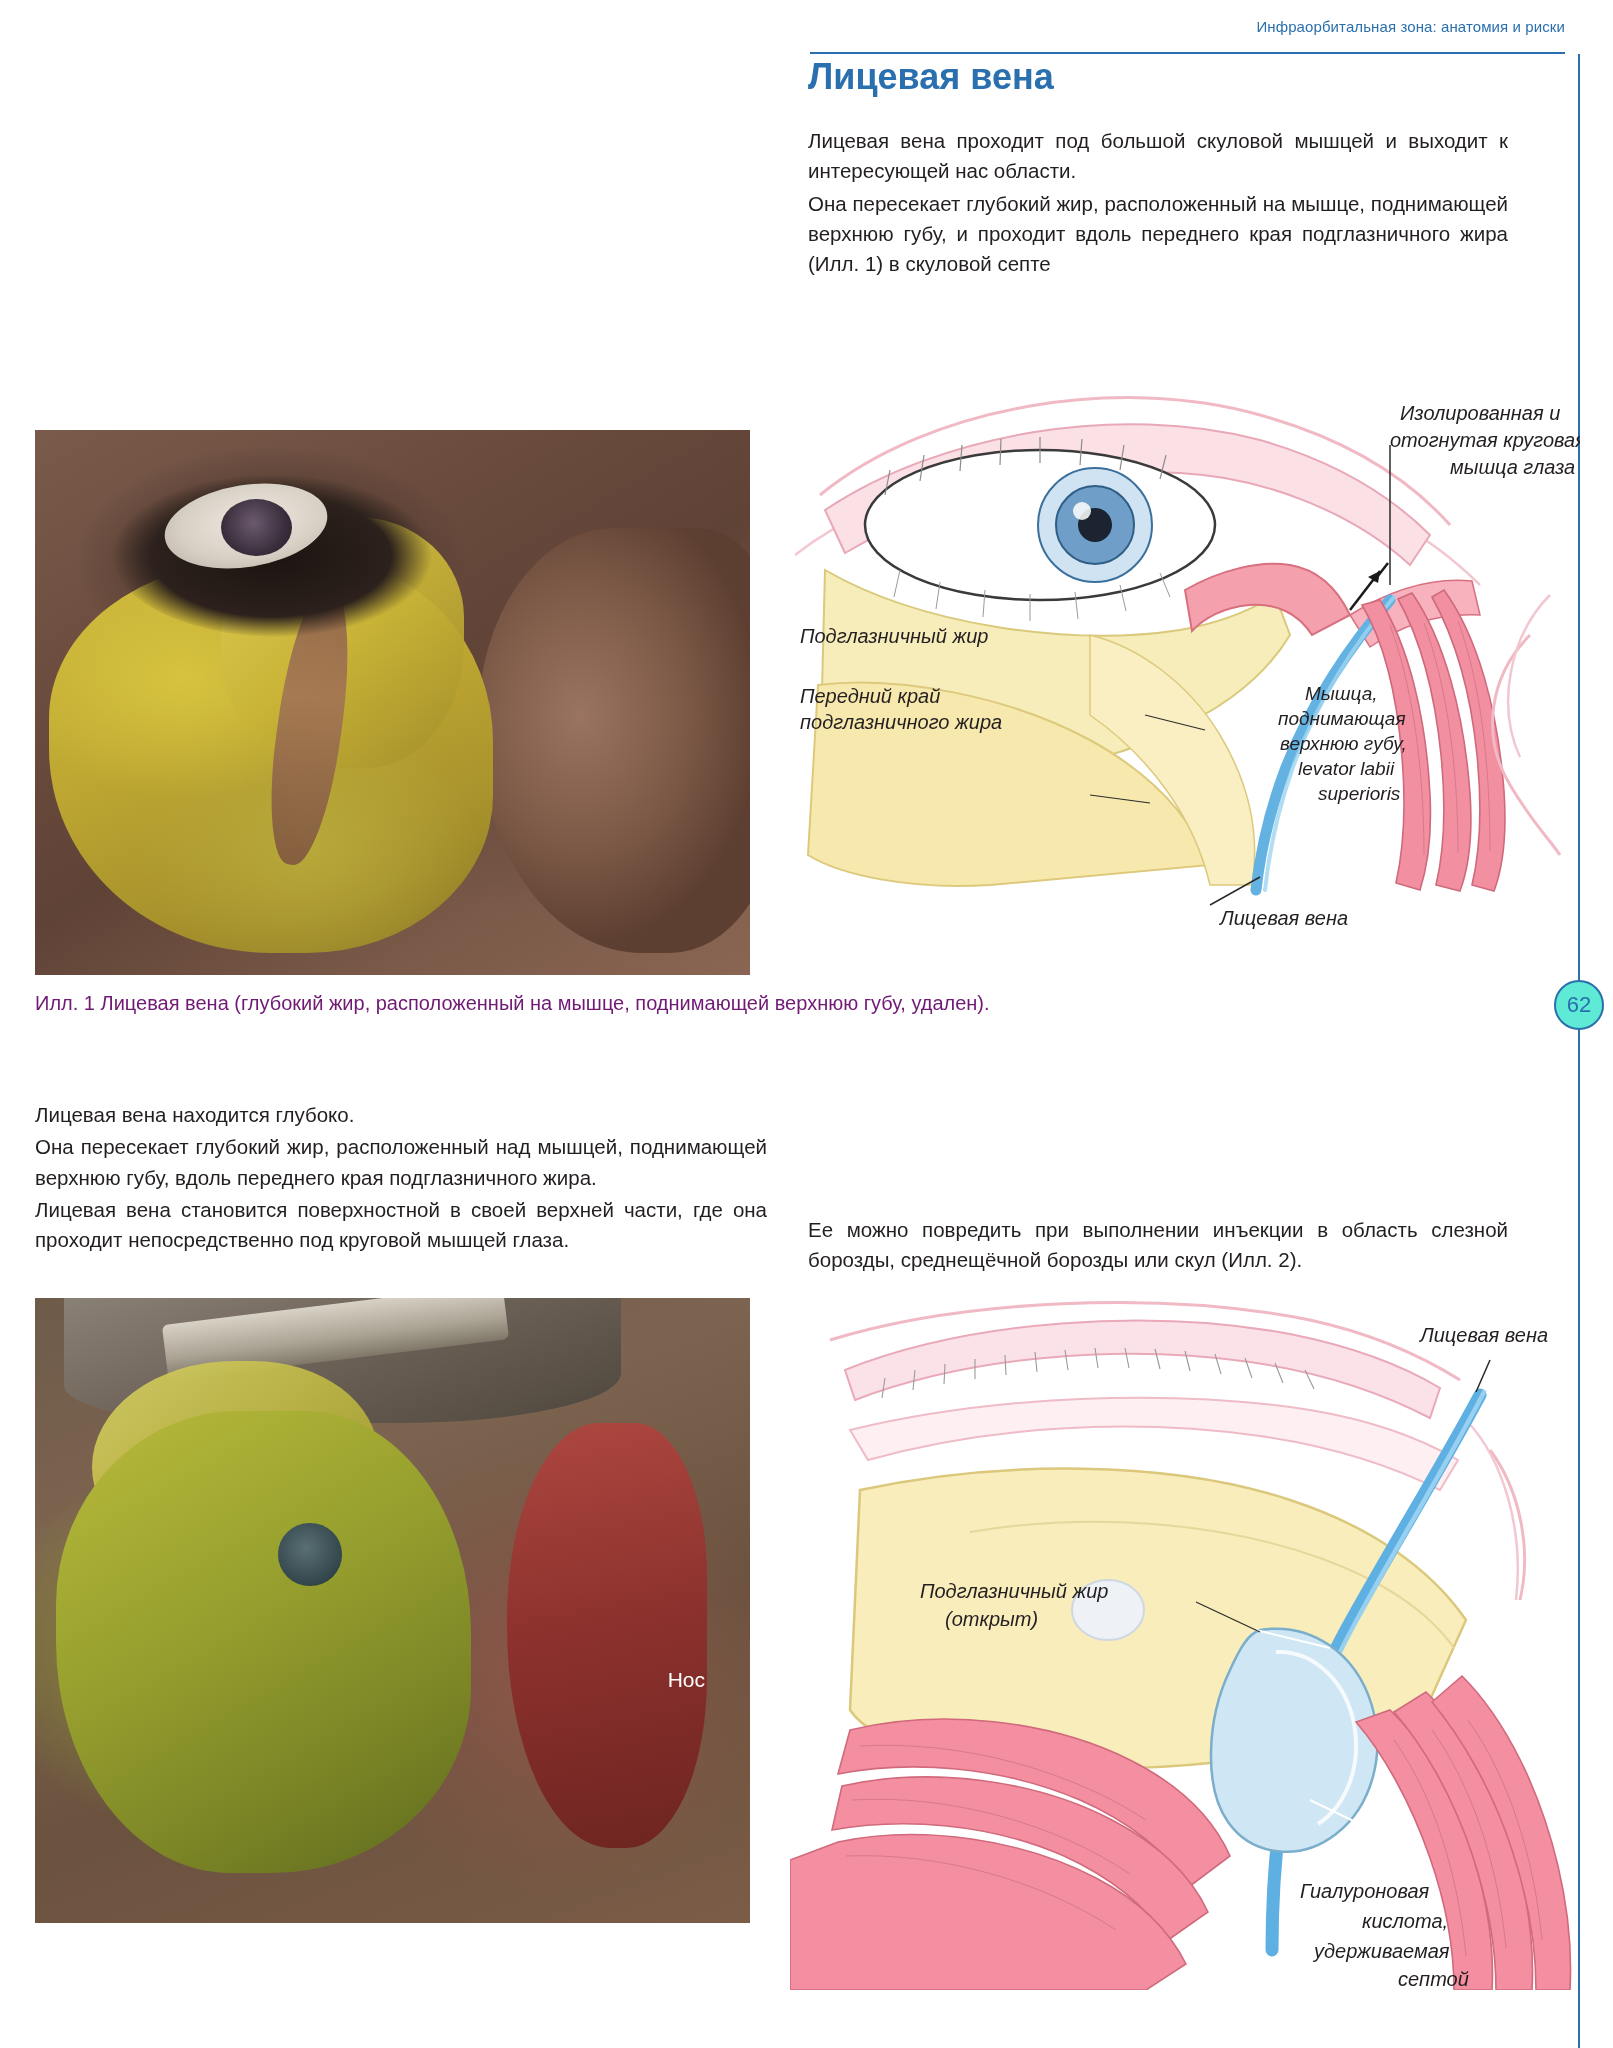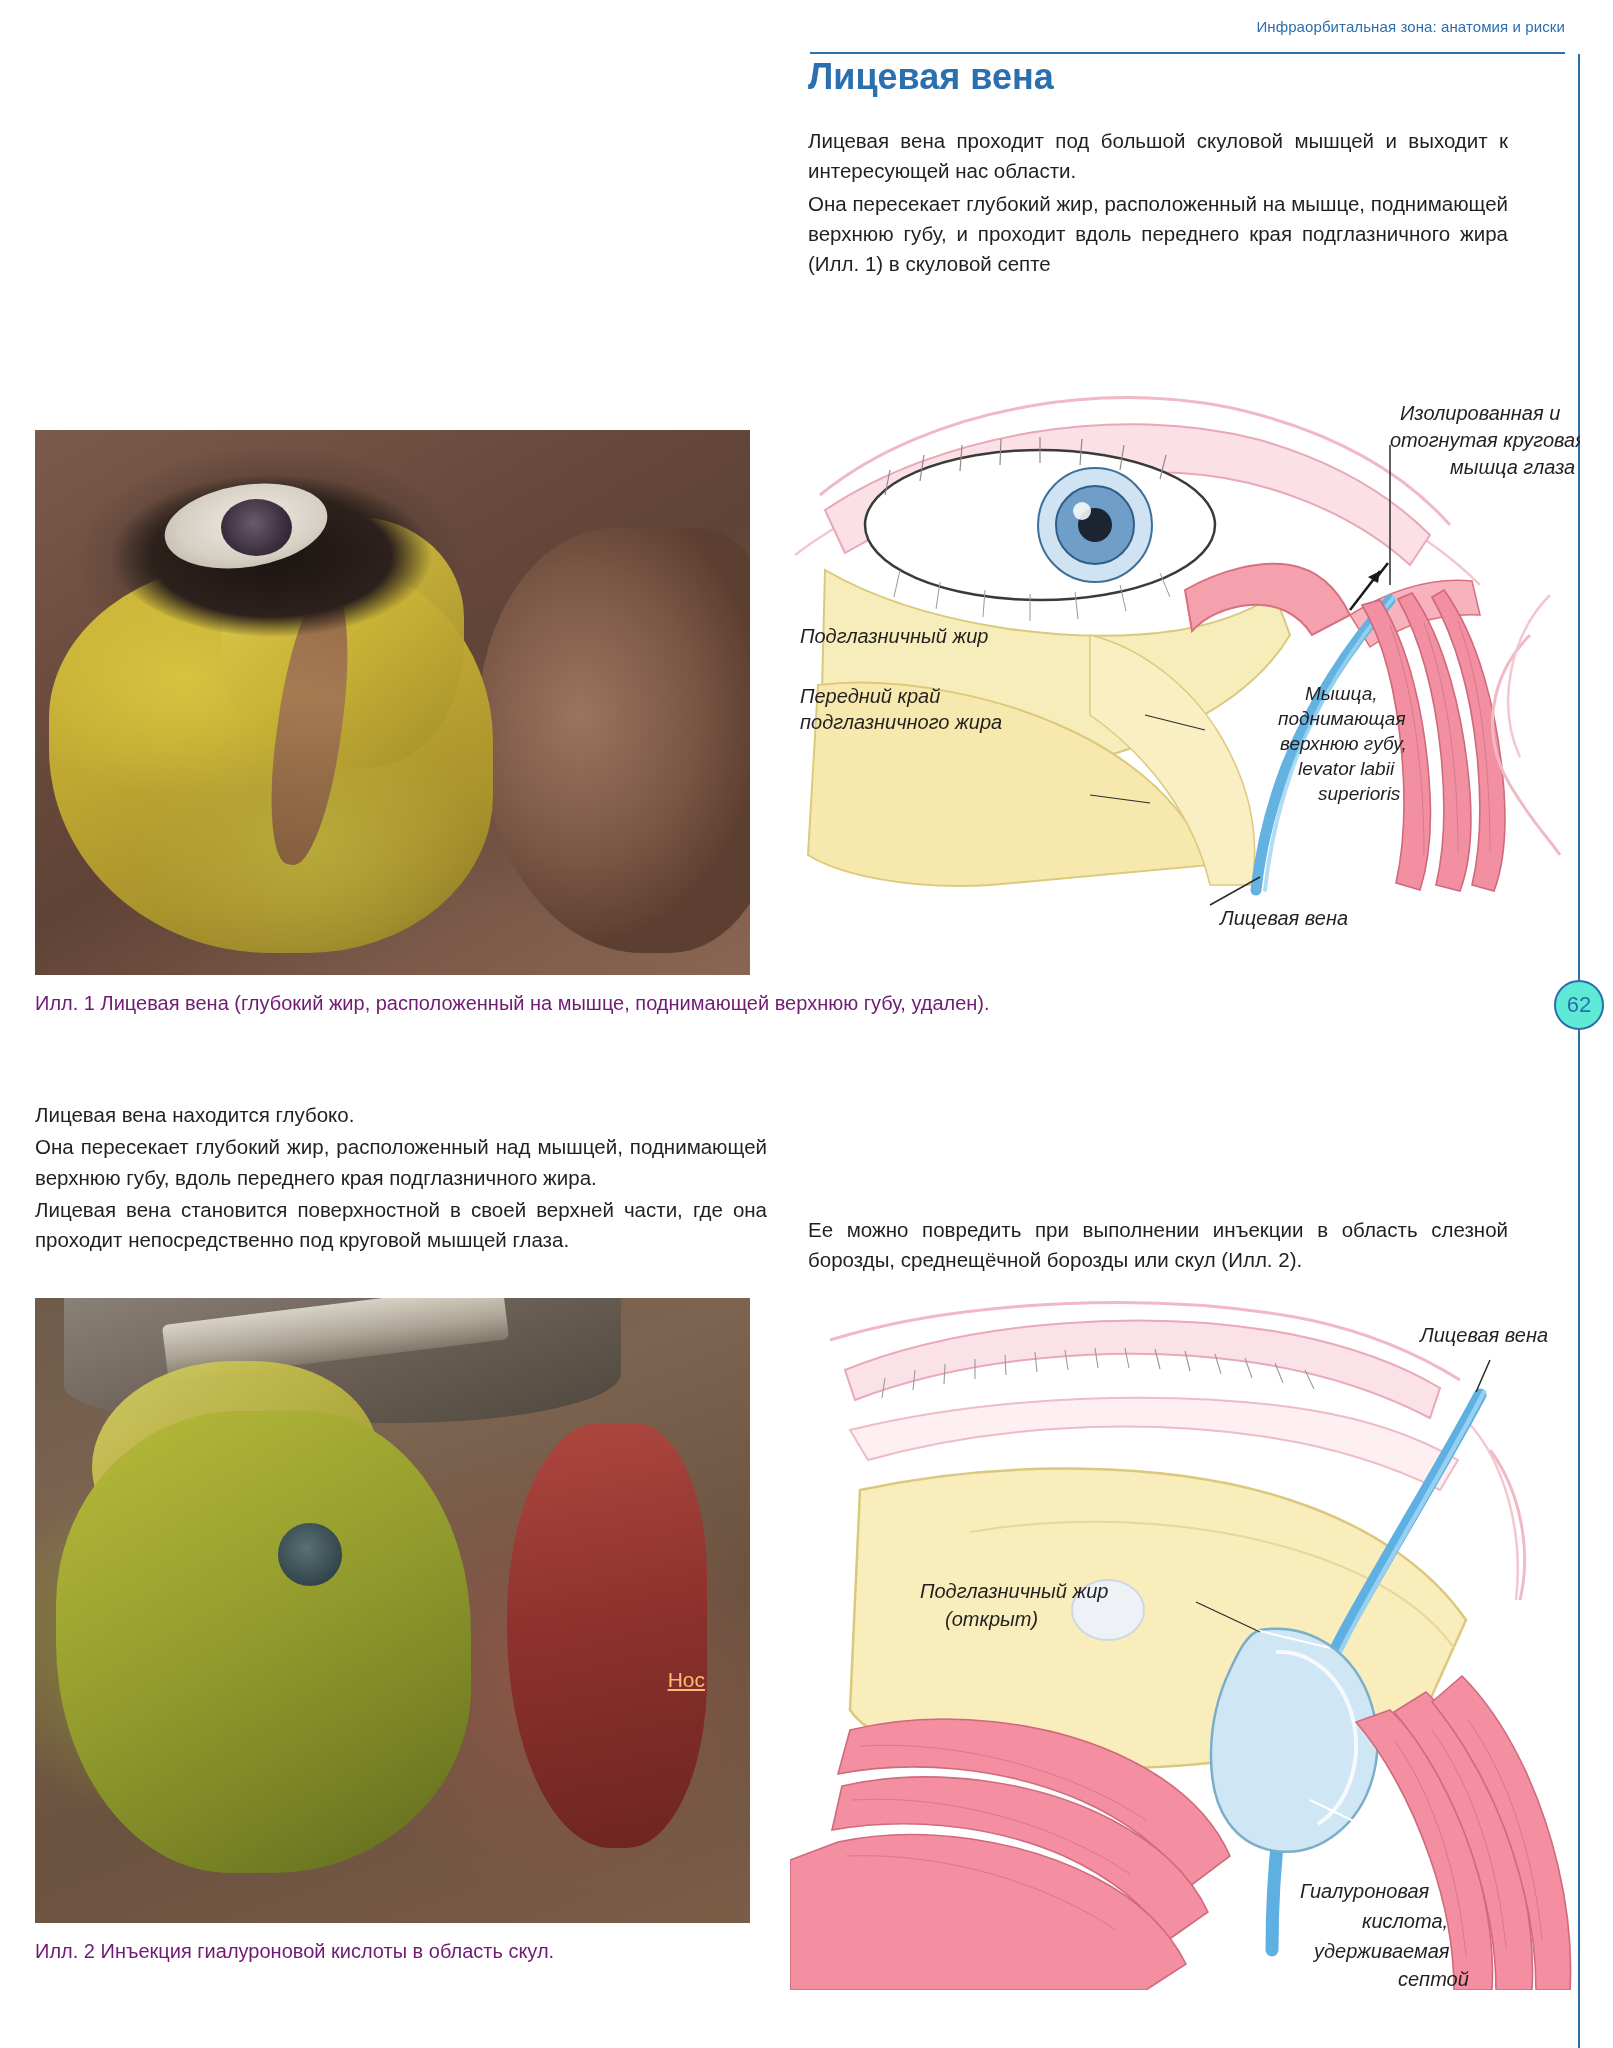--- a/index.html
+++ b/index.html
@@ -102,23 +102,22 @@
   .photo-1 {
     width: 715px;
     height: 545px;
   }
   .photo-2 {
     width: 715px;
     height: 625px;
   }
   .photo .label {
     position: absolute;
-    color: #fdba74;
+    color: #ffffff;
     font-size: 21px;
-    text-decoration: underline;
   }
 
   
   .p1-base {
     position: absolute; inset: 0;
     background:
       radial-gradient(ellipse 44% 34% at 33% 24%, #3a2b25 0%, rgba(58,43,37,0) 62%),
       radial-gradient(ellipse 50% 40% at 78% 62%, #6d4e41 0%, rgba(109,78,65,0) 70%),
       linear-gradient(150deg, #7a5b4b 0%, #6b4c3e 28%, #5f4336 52%, #7b5a49 78%, #8a6553 100%);
   }
@@ -298,21 +297,20 @@
     <div class="photo photo-2">
       <div class="p2-base"></div>
       <div class="p2-top"></div>
       <div class="p2-tool"></div>
       <div class="p2-yellow"></div>
       <div class="p2-green"></div>
       <div class="p2-red"></div>
       <div class="p2-blue"></div>
       <div class="label p2-nose-label">Нос</div>
     </div>
-    <p class="caption">Илл. 2 Инъекция гиалуроновой кислоты в область скул.</p>
   </div>
 
   <svg class="illu illu-1" viewBox="0 0 790 560">
 
     <path d="M30,110 C140,20 330,-10 470,30 C560,55 620,95 660,140" fill="none" stroke="#f0b9c4" stroke-width="3"></path>
     <path d="M5,170 C120,80 320,50 470,85 C575,112 640,150 690,200" fill="none" stroke="#f3c7d0" stroke-width="2.5"></path>
 
     <path d="M35,125 C150,48 330,18 470,55 C540,75 595,105 640,150 L620,180 C560,125 470,92 390,88 C260,82 140,118 55,168 Z" fill="#fbe0e6" stroke="#e8a8b7" stroke-width="2"></path>
 
     <ellipse cx="250" cy="140" rx="175" ry="75" fill="#ffffff" stroke="#3a3a3a" stroke-width="2.5"></ellipse>

